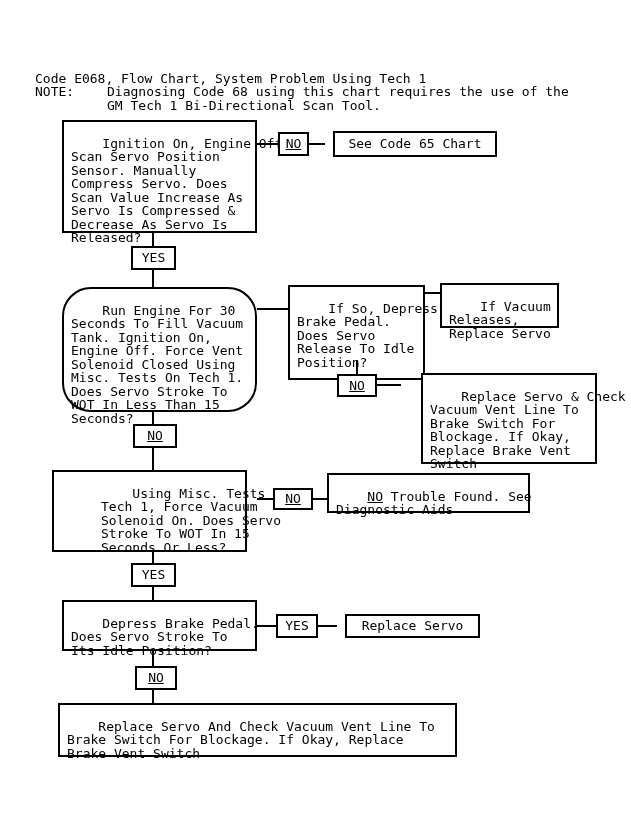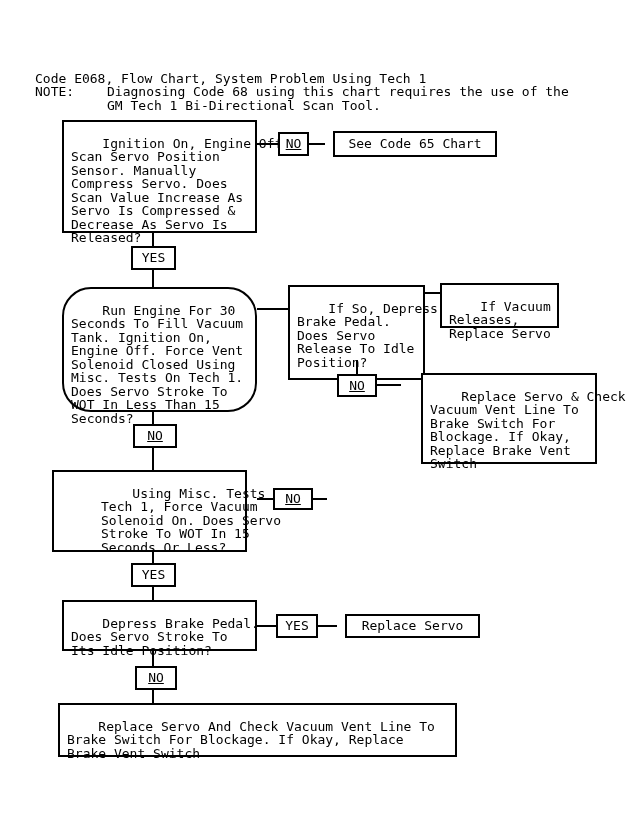--- a/index.html
+++ b/index.html
@@ -114,20 +114,24 @@
 Tech 1, Force Vacuum
 Solenoid On. Does Servo
 Stroke To WOT In 15
 Seconds Or Less?</span>
   </div>
   <div class="hline" style="left:257px;top:498px;width:16px;"></div>
   <div class="box tag" style="left:273px;top:488px;width:40px;height:22px;">
     <span class="und">NO</span>
   </div>
   <div class="hline" style="left:313px;top:498px;width:14px;"></div>
+  <div class="box" style="left:327px;top:473px;width:203px;height:40px;">
+    <span class="und">NO</span><span> Trouble Found. See
+Diagnostic Aids</span>
+  </div>
 
   <div class="vline" style="left:152px;top:552px;height:11px;"></div>
   <div class="box tag" style="left:131px;top:563px;width:45px;height:24px;">
     <span>YES</span>
   </div>
   <div class="vline" style="left:152px;top:587px;height:13px;"></div>
 
   <div class="box" style="left:62px;top:600px;width:195px;height:51px;">
     <span>Depress Brake Pedal.
 Does Servo Stroke To

